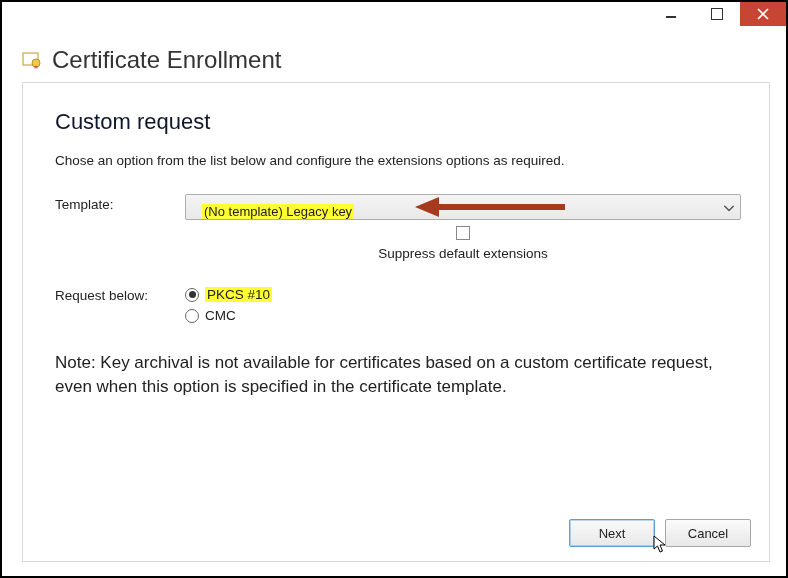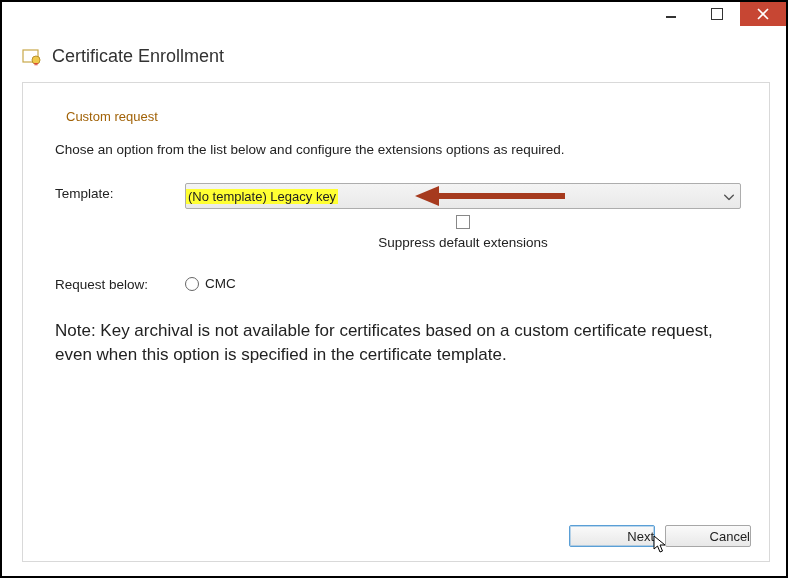--- a/index.html
+++ b/index.html
@@ -56,45 +56,45 @@
   .winbtn.close svg { width: 12px; height: 12px; }
 
   
   .header {
     padding: 14px 20px 8px 20px;
     display: flex;
     align-items: center;
     gap: 10px;
   }
   .header-title {
-    font-size: 18px;
+    font-size: 24px;
     color: #333;
     font-weight: 400;
   }
   .header-icon {
     width: 20px; height: 20px;
     display: inline-flex; align-items: center; justify-content: center;
   }
 
   
   .panel {
     position: absolute;
     left: 20px;
     right: 16px;
     top: 80px;
     bottom: 14px;
     border: 1px solid #d9d9d9;
     padding: 20px 28px 14px 32px;
   }
 
   .section-title {
-    color: #a16207;
-    font-size: 13px;
+    color: #0f172a;
+    font-size: 22px;
     font-weight: 400;
-    margin: 6px 0 18px 11px;
+    margin: 6px 0 18px 0;
   }
 
   .instruction {
     margin: 0 0 26px 0;
     font-size: 13.5px;
   }
 
   .form-row {
     display: flex;
     align-items: flex-start;
@@ -111,22 +111,22 @@
   }
 
   .dropdown {
     position: relative;
     width: 100%;
     height: 26px;
     border: 1px solid #adadad;
     background: linear-gradient(#f4f4f4, #e9e9e9);
     border-radius: 2px;
     display: flex;
-    align-items: center;
-    padding: 0 24px 0 0;
+    align-items: flex-end;
+    padding: 0 24px 0 16px;
     font-size: 13px;
   }
   .dropdown .dd-text {
     background: #ffff33;
     padding: 0 2px;
   }
   .dropdown .chev {
     position: absolute;
     right: 6px;
     top: 50%;
@@ -181,27 +181,27 @@
   
   .button-row {
     position: absolute;
     right: 18px;
     bottom: 14px;
     display: flex;
     gap: 10px;
   }
   .btn {
     min-width: 86px;
-    height: 22px;
+    height: 28px;
     border: 1px solid #a7a7a7;
     background: linear-gradient(#fafafa, #e8e8e8);
     font-size: 13px;
     display: flex;
     align-items: center;
-    justify-content: flex-end;
+    justify-content: center;
     border-radius: 2px;
   }
   .btn.primary {
     border: 1px solid #5a9fd6;
     box-shadow: 0 0 0 1px rgba(90,159,214,0.4) inset;
   }
 
   
   .annotation-arrow {
     position: absolute;
@@ -274,20 +274,24 @@
       </div>
     </div>
   </div>
 
   <div style="height:18px;"></div>
 
   <div class="form-row">
     <div class="form-label">Request below:</div>
     <div class="form-control-col radio-group">
       <label class="radio-row">
+        <span class="radio-outer selected"></span>
+        <span class="hl">PKCS #10</span>
+      </label>
+      <label class="radio-row">
         <span class="radio-outer"></span>
         <span>CMC</span>
       </label>
     </div>
   </div>
 
   <p class="note">Note: Key archival is not available for certificates based on a custom certificate request, even when this option is specified in the certificate template.</p>
 
   <div class="button-row">
     <div class="btn primary">

